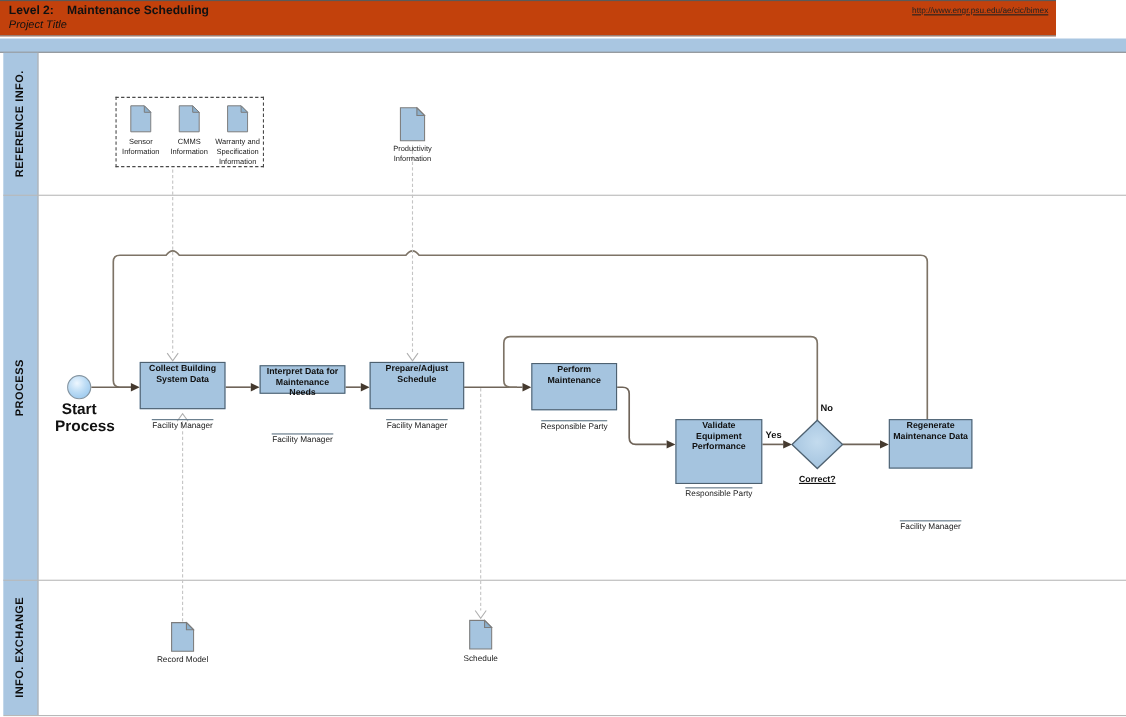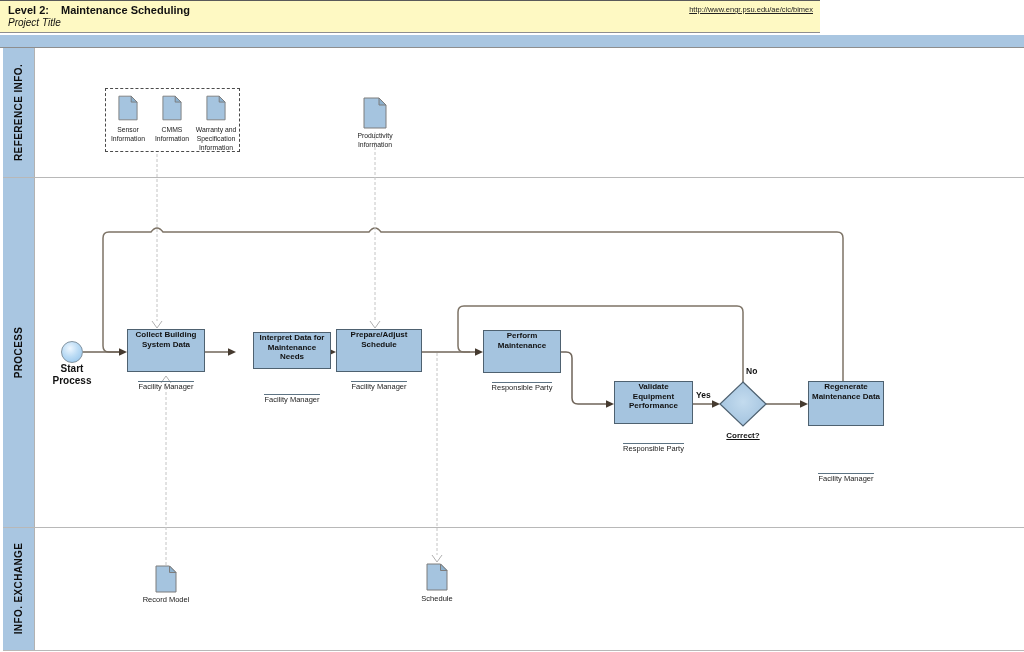--- a/index.html
+++ b/index.html
@@ -1,20 +1,20 @@
 <!DOCTYPE html>
 <html><head>
 <meta charset="utf-8">
 <style>
   html,body { margin:0; padding:0; }
   body { font-family:"Liberation Sans", sans-serif; color:#111; }
   #canvas { position:relative; width:1024px; height:652px; background:#ffffff; overflow:hidden; }
 
   
-  .hdr-band1 { position:absolute; left:0; top:0; width:820px; height:33px; background:#fef9c3;
+  .hdr-band1 { position:absolute; left:0; top:0; width:960px; height:33px; background:#c2410c;
                border-top:1px solid #5a5a5a; border-bottom:1px solid #8e8e8e; box-sizing:border-box; }
   .hdr-band2 { position:absolute; left:0; top:35px; width:1024px; height:13px; background:#a9c6e1;
                border-bottom:1px solid #8e8e8e; box-sizing:border-box; }
   .hdr-title-block { position:absolute; left:8px; top:3px; }
   .hdr-title-row { font-size:11px; font-weight:bold; white-space:nowrap; }
   .hdr-title-row .lvl { margin-right:12px; }
   .hdr-subtitle { font-size:10px; font-style:italic; margin-top:1px; }
   .hdr-credit { position:absolute; right:7px; top:4px; text-align:right; font-size:7.5px; line-height:1.35; }
   .hdr-credit a { color:#222; text-decoration:underline; }
 
@@ -32,21 +32,21 @@
   .task { position:absolute; background:#a5c4df; border:1px solid #4e6170; display:flex; flex-direction:column; box-sizing:border-box;align-items:center; }
   .task .t { flex:1; display:flex; align-items:center; justify-content:center; text-align:center;
              font-weight:bold; font-size:8px; line-height:1.2; padding:0 2px; }
   .task .r { height:14px; border-top:1px solid #5d7383; display:flex; align-items:center; justify-content:center;
              font-size:7.5px; color:#222;margin-top:32px; }
 
   .start-circle { position:absolute; left:61px; top:341px; width:22px; height:22px; border-radius:50%;
                   background:radial-gradient(circle at 40% 32%, #eef7ff 0%, #bcdcf5 45%, #8dc0ea 100%);
                   border:1px solid #8293a0; box-sizing:border-box; }
   .start-label { position:absolute; left:50px; top:363px; width:44px; text-align:center;
-                 font-weight:bold; font-size:10px; line-height:1.15; }
+                 font-weight:bold; font-size:14px; line-height:1.15; }
 
   .dashed-group { position:absolute; left:105px; top:88px; width:135px; height:64px;
                   border:1px dashed #4a4a4a; box-sizing:border-box; }
 
   .doc { position:absolute; }
   .doc-label { position:absolute; font-size:6.8px; line-height:1.3; text-align:center; color:#1a1a1a; }
 
   .flow-label { position:absolute; font-weight:bold; font-size:8.5px; }
   .decision-label { position:absolute; text-align:center; font-weight:bold; font-size:8px;text-decoration:underline; }
 </style>
@@ -163,36 +163,36 @@
   <div class="doc-label" style="left:347px; top:132px; width:56px;">Productivity Information</div>
 
   <div class="start-circle"></div>
   <div class="start-label">Start Process</div>
 
   <div class="task" style="left:127px; top:329px; width:78px; height:43px;">
     <div class="t">Collect Building System Data</div>
     <div class="r">Facility Manager</div>
   </div>
 
-  <div class="task" style="left:253px; top:332px; width:78px; height:37px;">
+  <div class="task" style="left:236px; top:332px; width:78px; height:26px;">
     <div class="t">Interpret Data for Maintenance Needs</div>
     <div class="r">Facility Manager</div>
   </div>
 
   <div class="task" style="left:336px; top:329px; width:86px; height:43px;">
     <div class="t">Prepare/Adjust Schedule</div>
     <div class="r">Facility Manager</div>
   </div>
 
   <div class="task" style="left:483px; top:330px; width:78px; height:43px;">
     <div class="t">Perform Maintenance</div>
     <div class="r">Responsible Party</div>
   </div>
 
-  <div class="task" style="left:614px; top:381px; width:79px; height:43px;">
+  <div class="task" style="left:614px; top:381px; width:79px; height:59px;">
     <div class="t">Validate Equipment Performance</div>
     <div class="r">Responsible Party</div>
   </div>
 
   <div class="task" style="left:808px; top:381px; width:76px; height:45px;gap:40px;">
     <div class="t">Regenerate Maintenance Data</div>
     <div class="r">Facility Manager</div>
   </div>
 
   <div class="flow-label" style="left:696px; top:390px;">Yes</div>

